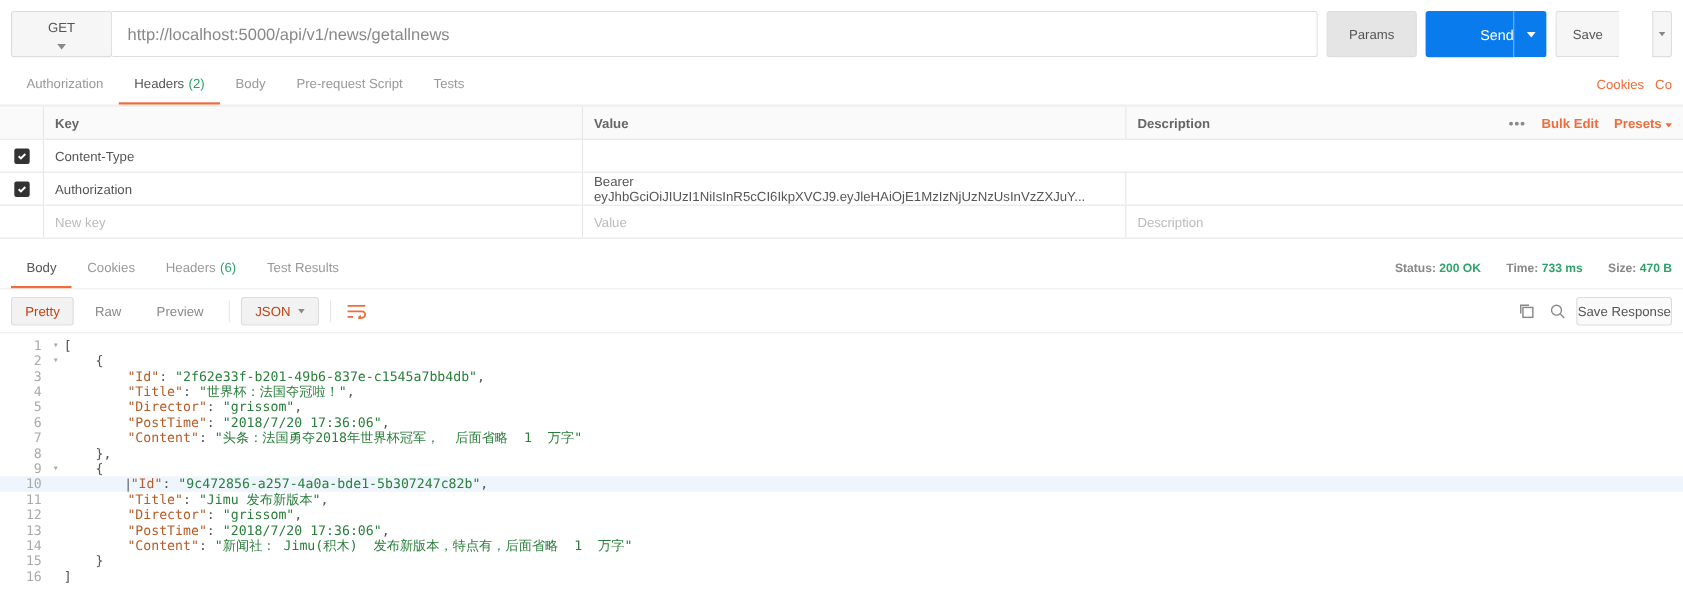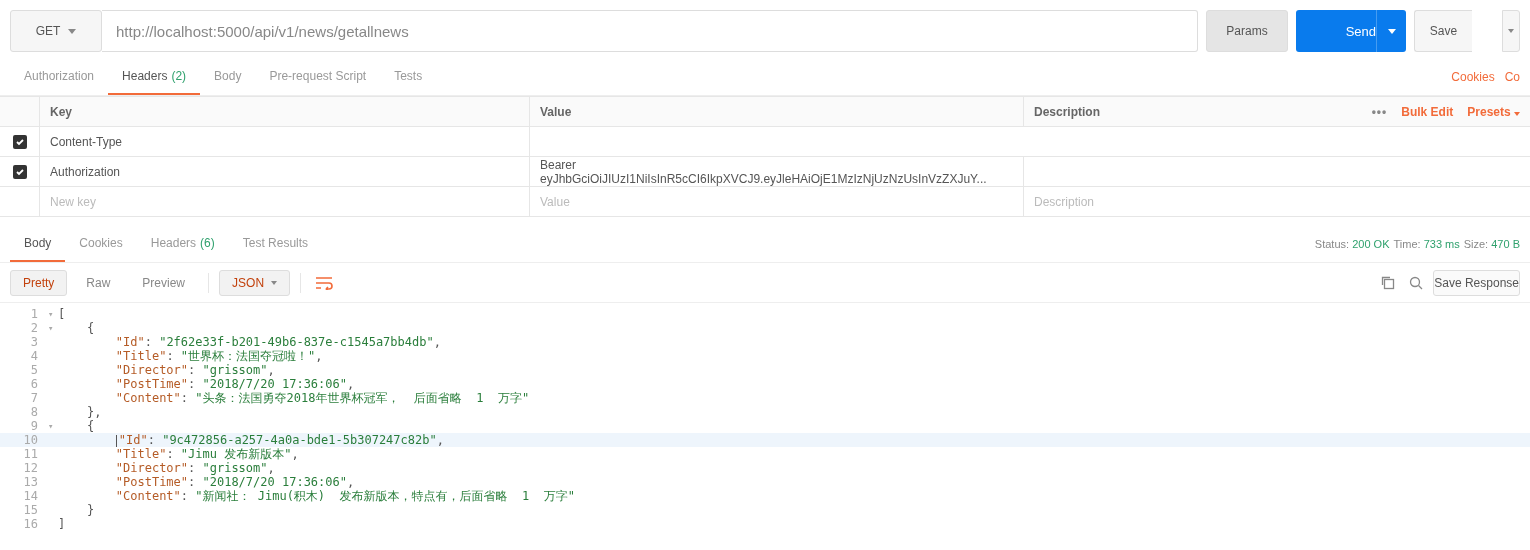--- a/index.html
+++ b/index.html
@@ -1,18 +1,18 @@
 <!DOCTYPE html>
 <html><head>
 <meta charset="utf-8">
 <style>
 * { box-sizing: border-box; margin: 0; padding: 0; }
 body { font-family: -apple-system, "Helvetica Neue", Arial, sans-serif; font-size: 12px; color: #555; background: #fff; width: 1530px; }
 .topbar { display: flex; align-items: stretch; padding: 10px 10px 0 10px; gap: 8px; height: 52px; }
-.method-btn { width: 92px; background: #f6f6f6; border: 1px solid #ddd; border-radius: 3px; display: flex; align-items: center; justify-content: center; gap: 8px; cursor: pointer; color: #555; }
+.method-btn { width: 92px; background: #f6f6f6; border: 1px solid #ddd; border-radius: 3px; display: flex; align-items: center; justify-content: center; gap: 8px; cursor: pointer; color: #555; flex-direction: column; }
 .url-input { flex: 1; border: 1px solid #ddd; border-left: none; border-radius: 0 3px 3px 0; padding: 16px 14px; font-size: 15px; color: #888; outline: none; margin-left: -8px; }
 .params-btn { width: 82px; background: #e5e5e5; border: 1px solid #ddd; border-radius: 3px; display: flex; align-items: center; justify-content: center; color: #555; cursor: pointer; }
 .send-group { display: flex; }
 .send-btn { width: 80px; background: #097bed; color: #fff; border: none; border-radius: 3px 0 0 3px; font-size: 13px; font-weight: 500; cursor: pointer; text-align: right; }
 .send-caret { width: 30px; background: #097bed; border-left: 1px solid rgba(255,255,255,.25); border-radius: 0 3px 3px 0; display: flex; align-items: center; justify-content: center; cursor: pointer; }
 .save-group { display: flex; gap: 30px; }
 .save-btn { width: 58px; background: #f6f6f6; border: 1px solid #ddd; border-right: none; border-radius: 3px 0 0 3px; display: flex; align-items: center; justify-content: center; color: #555; cursor: pointer; }
 .save-caret { width: 18px; background: #f6f6f6; border: 1px solid #ddd; border-radius: 0 3px 3px 0; display: flex; align-items: center; justify-content: center; cursor: pointer; }
 .tabs { display: flex; align-items: center; border-bottom: 1px solid #eee; padding: 0 10px; height: 38px; margin-top: 6px; }
 .tab { padding: 0 14px; height: 100%; display: flex; align-items: center; color: #999; cursor: pointer; border-bottom: 2px solid transparent; }
@@ -30,21 +30,21 @@
 .ht-head { font-weight: 600; color: #666; background: #fafafa; }
 .ht-head .ht-check { background: #fafafa; }
 .placeholder { color: #bbb; }
 .orange { color: #f26b3a; cursor: pointer; }
 .checkbox { width: 14px; height: 14px; background: #333; border-radius: 2px; display: flex; align-items: center; justify-content: center; }
 .checkbox svg { stroke: #fff; }
 .ellipsis-icon { letter-spacing: 1px; color: #888; cursor: pointer; }
 .response-header { display: flex; align-items: center; border-bottom: 1px solid #eee; height: 38px; padding: 0 10px; margin-top: 8px; }
 .rtab { padding: 0 14px; height: 100%; display: flex; align-items: center; color: #999; cursor: pointer; border-bottom: 2px solid transparent; }
 .rtab.active { color: #555; border-bottom: 2px solid #f26b3a; }
-.status-block { margin-left: auto; display: flex; gap: 4px; color: #888; font-size: 11px; }
+.status-block { margin-left: auto; display: flex; gap: 23px; color: #888; font-size: 11px; font-weight: bold; }
 .status-block .green { color: #2fa16d; }
 .body-toolbar { display: flex; align-items: center; height: 40px; padding: 0 10px; gap: 6px; border-bottom: 1px solid #eee; }
 .bt-btn { height: 26px; padding: 0 12px; border: 1px solid transparent; border-radius: 3px; display: flex; align-items: center; color: #888; cursor: pointer; background: transparent; }
 .bt-btn.selected { background: #f2f2f2; border-color: #ddd; color: #c2410c; }
 .bt-sep { width: 1px; height: 20px; background: #e6e6e6; margin: 0 4px; }
 .wrap-icon { width: 26px; display: flex; align-items: center; justify-content: center; }
 .wrap-icon svg { stroke: #f26b3a; }
 .bt-spacer { flex: 1; }
 .tool-icon { width: 22px; display: flex; align-items: center; justify-content: center; cursor: pointer; color: #888; }
 .save-response { border: 1px solid #ddd; background: #fafafa; border-radius: 3px; height: 26px; padding: 0 0; display: flex; align-items: center; cursor: pointer; }

